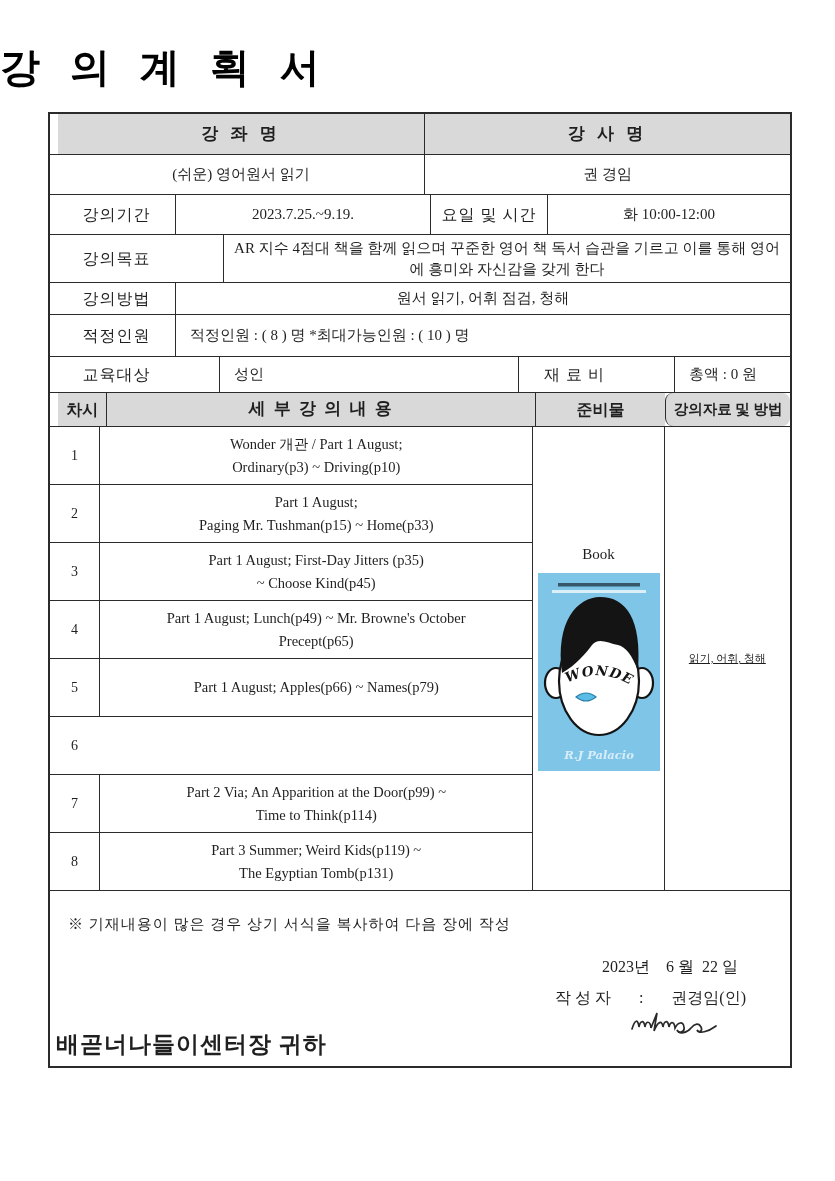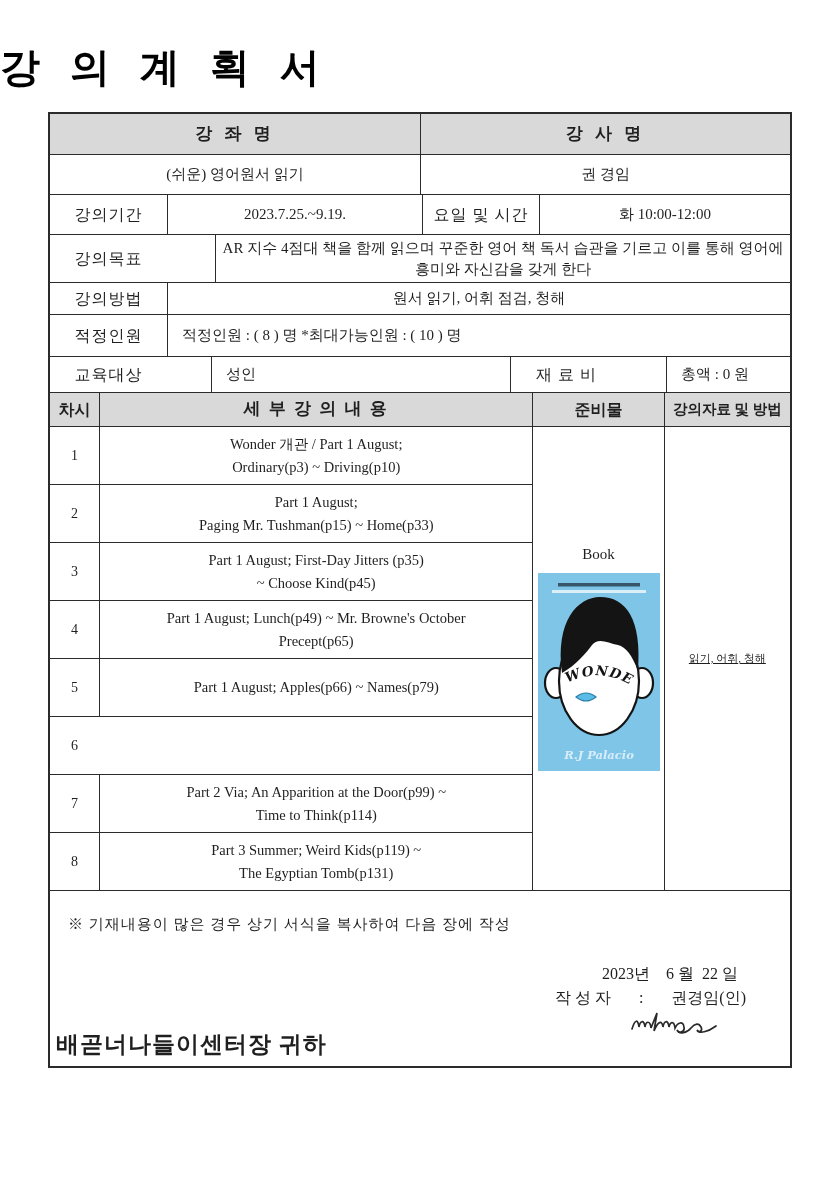--- a/index.html
+++ b/index.html
@@ -12,21 +12,21 @@
     font-size:40px; font-weight:900; letter-spacing:8px; color:#000; }
 
   .doc-table { position:absolute; left:48px; top:112px; width:744px;
     border:2px solid #2b2b2b; background:#fff; }
 
   .row { display:flex; border-top:1.5px solid #2b2b2b; }
   .row:first-child { border-top:none; }
   .cell { border-left:1.5px solid #2b2b2b; display:flex; align-items:center;
     justify-content:center; text-align:center; font-size:15px; line-height:1.35;
     padding:2px 4px; }
-  .cell:first-child { border-left:none; }
+  .cell:first-child { border-left:none;margin-left:8px; }
   .gray { background:#d9d9d9; }
   .hdr { font-size:17px; font-weight:700; letter-spacing:4px; }
   .lab { font-size:16px; letter-spacing:1px; }
   .left-al { justify-content:flex-start; text-align:left; padding-left:14px; }
 
   .h40 { height:40px; } .h48 { height:48px;gap:48px; } .h32 { height:32px; }
   .h42 { height:42px; } .h36 { height:36px;gap:44px; } .h34 { height:34px; }
 
   .w-half { width:50%; }
   .w-label { width:117px; }
@@ -54,26 +54,26 @@
   .sess-content { flex:1; border-left:1.5px solid #2b2b2b; display:flex;
     flex-direction:column; align-items:center; justify-content:center;
     font-size:14.5px; line-height:1.55; text-align:center; padding:2px 6px; }
   .mat-cell { width:132px; border-left:1.5px solid #2b2b2b; display:flex;
     flex-direction:column; align-items:center; justify-content:center; }
   .mat-label { font-size:15px; margin-bottom:10px; }
   .method-cell { width:127px; border-left:1.5px solid #2b2b2b; display:flex;
     align-items:center; justify-content:center; font-size:11px; text-align:left;text-decoration:underline; }
 
   .sess-hdr-content { letter-spacing:2px; }
-  .sess-hdr-method { font-size:14.5px; letter-spacing:0; padding:2px 1px; }
+  .sess-hdr-method { font-size:14.5px; letter-spacing:0; padding:2px 1px;border-radius:8px; }
 
   
   .bottom-cell { position:relative; height:176px; display:block; }
   .note { position:absolute; left:18px; top:24px; font-size:15px; letter-spacing:1px; }
-  .date-line { position:absolute; right:52px; top:73px; font-size:16px; white-space:pre; }
+  .date-line { position:absolute; right:52px; top:66px; font-size:16px; white-space:pre; }
   .writer-line { position:absolute; right:44px; top:97px; font-size:16px; white-space:pre; }
   .signature { position:absolute; right:70px; top:118px; }
   .recipient { position:absolute; left:6px; bottom:6px; font-size:23px; font-weight:700;
     letter-spacing:1px; }
 
   .book-cover { display:block; }
 </style>
 </head>
 <body>
 

